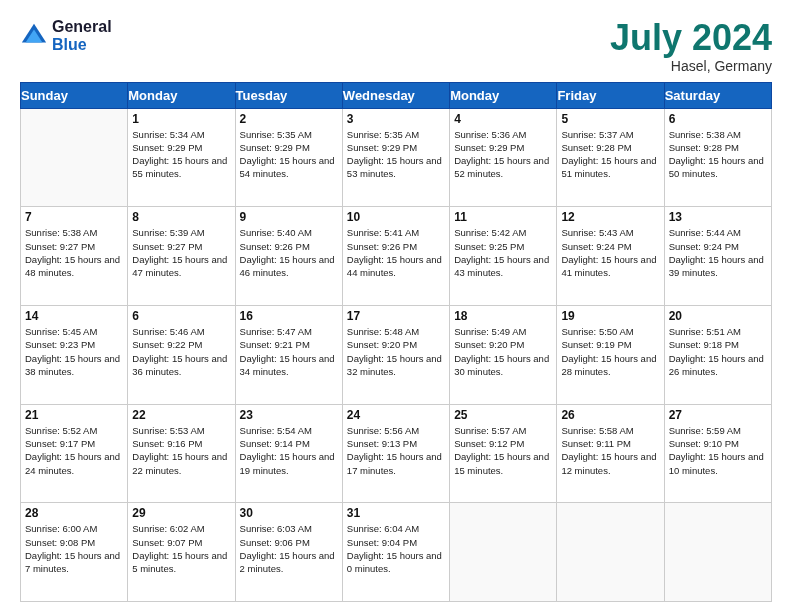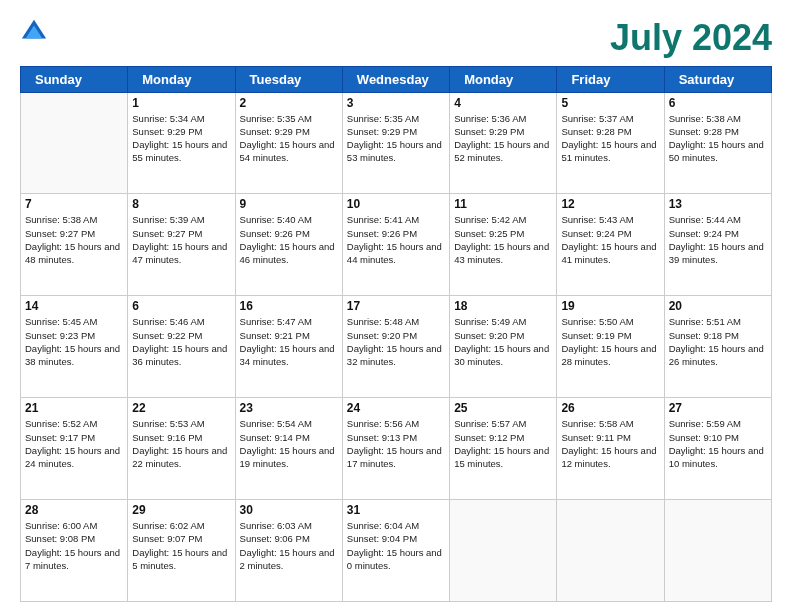--- a/index.html
+++ b/index.html
@@ -48,21 +48,21 @@
     }
     .calendar {
       flex: 1;
       border-collapse: collapse;
       width: 100%;
       table-layout: fixed;
     }
     .calendar th {
       background-color: #1565c0;
       color: white;
-      padding: 5px 14px;
+      padding: 5px 0;
       text-align: left;
       font-size: 13px;
       font-weight: bold;
       border: 1px solid #0d47a1;
     }
     .calendar td {
       border: 1px solid #ccc;
       vertical-align: top;
       padding: 3px 4px;
       font-size: 10px;
@@ -86,23 +86,28 @@
 </head>
 <body>
 
 <div class="page">
   <div class="header">
     <div class="logo">
       <svg class="logo-icon" viewBox="0 0 30 30" xmlns="http://www.w3.org/2000/svg">
         <polygon points="15,2 28,22 2,22" fill="#1565c0"></polygon>
         <polygon points="15,8 24,22 6,22" fill="#42a5f5"></polygon>
       </svg>
+      <div>
+        <div style="font-size:16px;font-weight:bold;color:#1a1a2e;line-height:1.1;">General</div>
+        <div style="font-size:16px;font-weight:bold;color:#1565c0;line-height:1.1;">Blue</div>
+      </div>
     </div>
     <div class="title-area">
       <div class="month-title">July 2024</div>
+      <div class="location">Hasel, Germany</div>
     </div>
   </div>
 
   <table class="calendar">
     <thead>
       <tr>
         <th>Sunday</th>
         <th>Monday</th>
         <th>Tuesday</th>
         <th>Wednesday</th>

